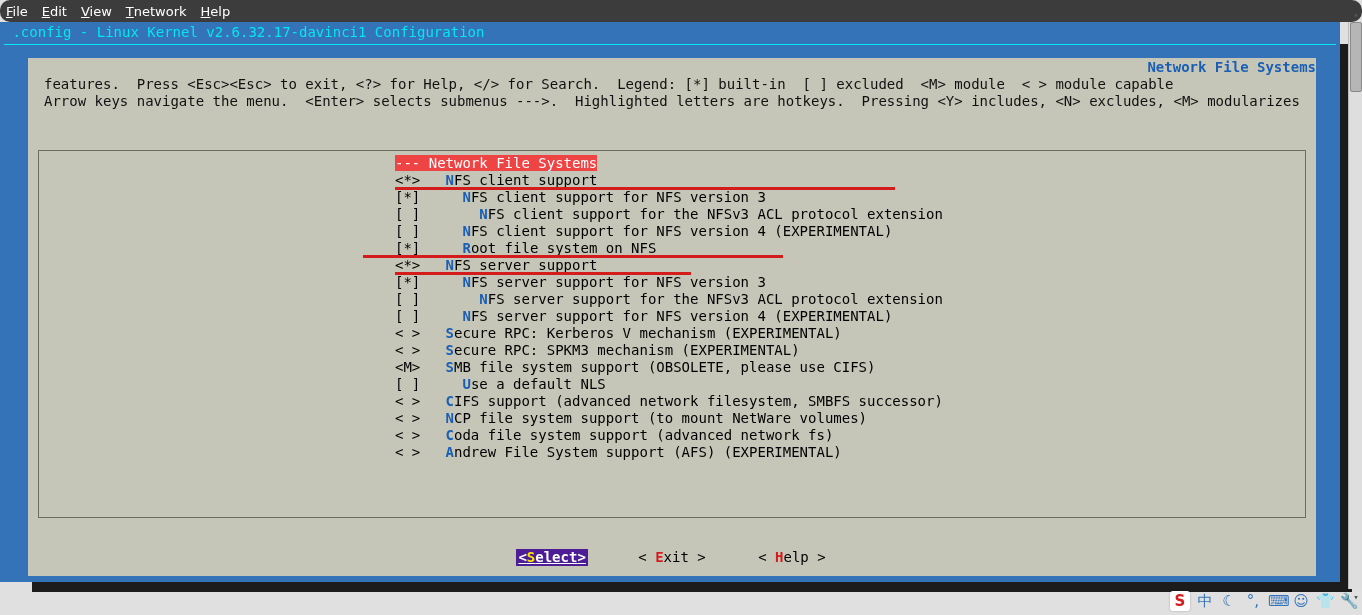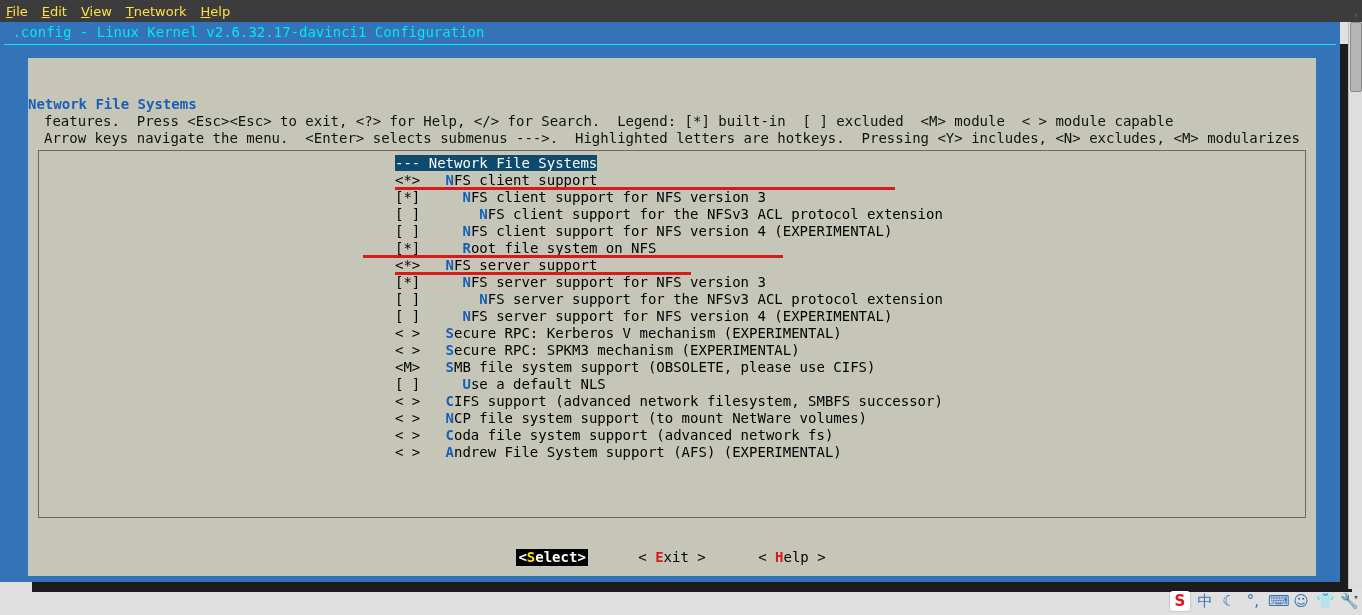--- a/index.html
+++ b/index.html
@@ -3,27 +3,28 @@
 <meta charset="utf-8">
 <style>
   * { margin: 0; padding: 0; box-sizing: border-box; }
   html, body { width: 1362px; height: 615px; overflow: hidden; }
   body { font-family: "DejaVu Sans Mono", "Liberation Mono", monospace; font-size: 14px; background: #e0e0e0; }
 
   
   .menubar {
     height: 22px;
     background: #3c3c3c;
-    color: #fde047;
+    color: #ffffff;
     display: flex;
     align-items: center;
     padding: 0 6px;
     gap: 14px;
     font-family: "DejaVu Sans", sans-serif;
     font-size: 13px;
+    border-radius: 10px;
   }
   .menubar span { cursor: pointer; }
   .ul { text-decoration: underline; }
 
   
   .term {
     position: absolute;
     left: 0; top: 22px;
     width: 1340px; height: 560px;
     background: #3573b9;
@@ -52,23 +53,22 @@
   
   .cfg-box {
     position: absolute;
     left: 28px; top: 36px;
     width: 1288px; height: 518px;
     background: #c6c6b8;
     color: #000;
   }
   .cfg-head {
     position: relative;
-    padding-top: 10px;
-    text-align: left;
-    margin-top: 28px;
+    padding-top: 1px;
+    text-align: right;
   }
   .cfg-head .section-title {
     color: #1a5fb4; font-weight: bold;
   }
   .cfg-instr {
     padding: 0 16px;
     white-space: pre-wrap;
     color: #111;
   }
 
@@ -82,42 +82,42 @@
   }
   .menu-list {
     position: absolute;
     left: 356px; top: 4px;
     white-space: pre;
     color: #000;
   }
   .menu-list .row { height: 17px; }
   .hot { color: #1a5fb4; font-weight: bold; }
   .row .sel-head {
-    background: #0c4a6e; color: #fff;
+    background: #ef4444; color: #fff;
   }
 
   
   .redline {
     position: absolute;
     height: 3px;
     background: #d41c1c;
   }
 
   
   .cfg-buttons {
     position: absolute;
     bottom: 10px; left: 0; width: 100%;
     text-align: center;
   }
   .btn {
     display: inline-block;
     padding: 0 2px;
     margin: 0 20px;
   }
-  .btn.active { background: #000000; color: #fff; font-weight: bold; }
+  .btn.active { background: #4c1d95; color: #fff; font-weight: bold; text-decoration: underline; }
   .btn .h { color: #d41c1c; font-weight: bold; }
   .btn.active .h { color: #ffe600; }
 
   
   .scrollbar {
     position: absolute;
     right: 0; top: 22px; bottom: 26px;
     width: 14px;
     background: #dedede;
     border-left: 1px solid #bbb;

